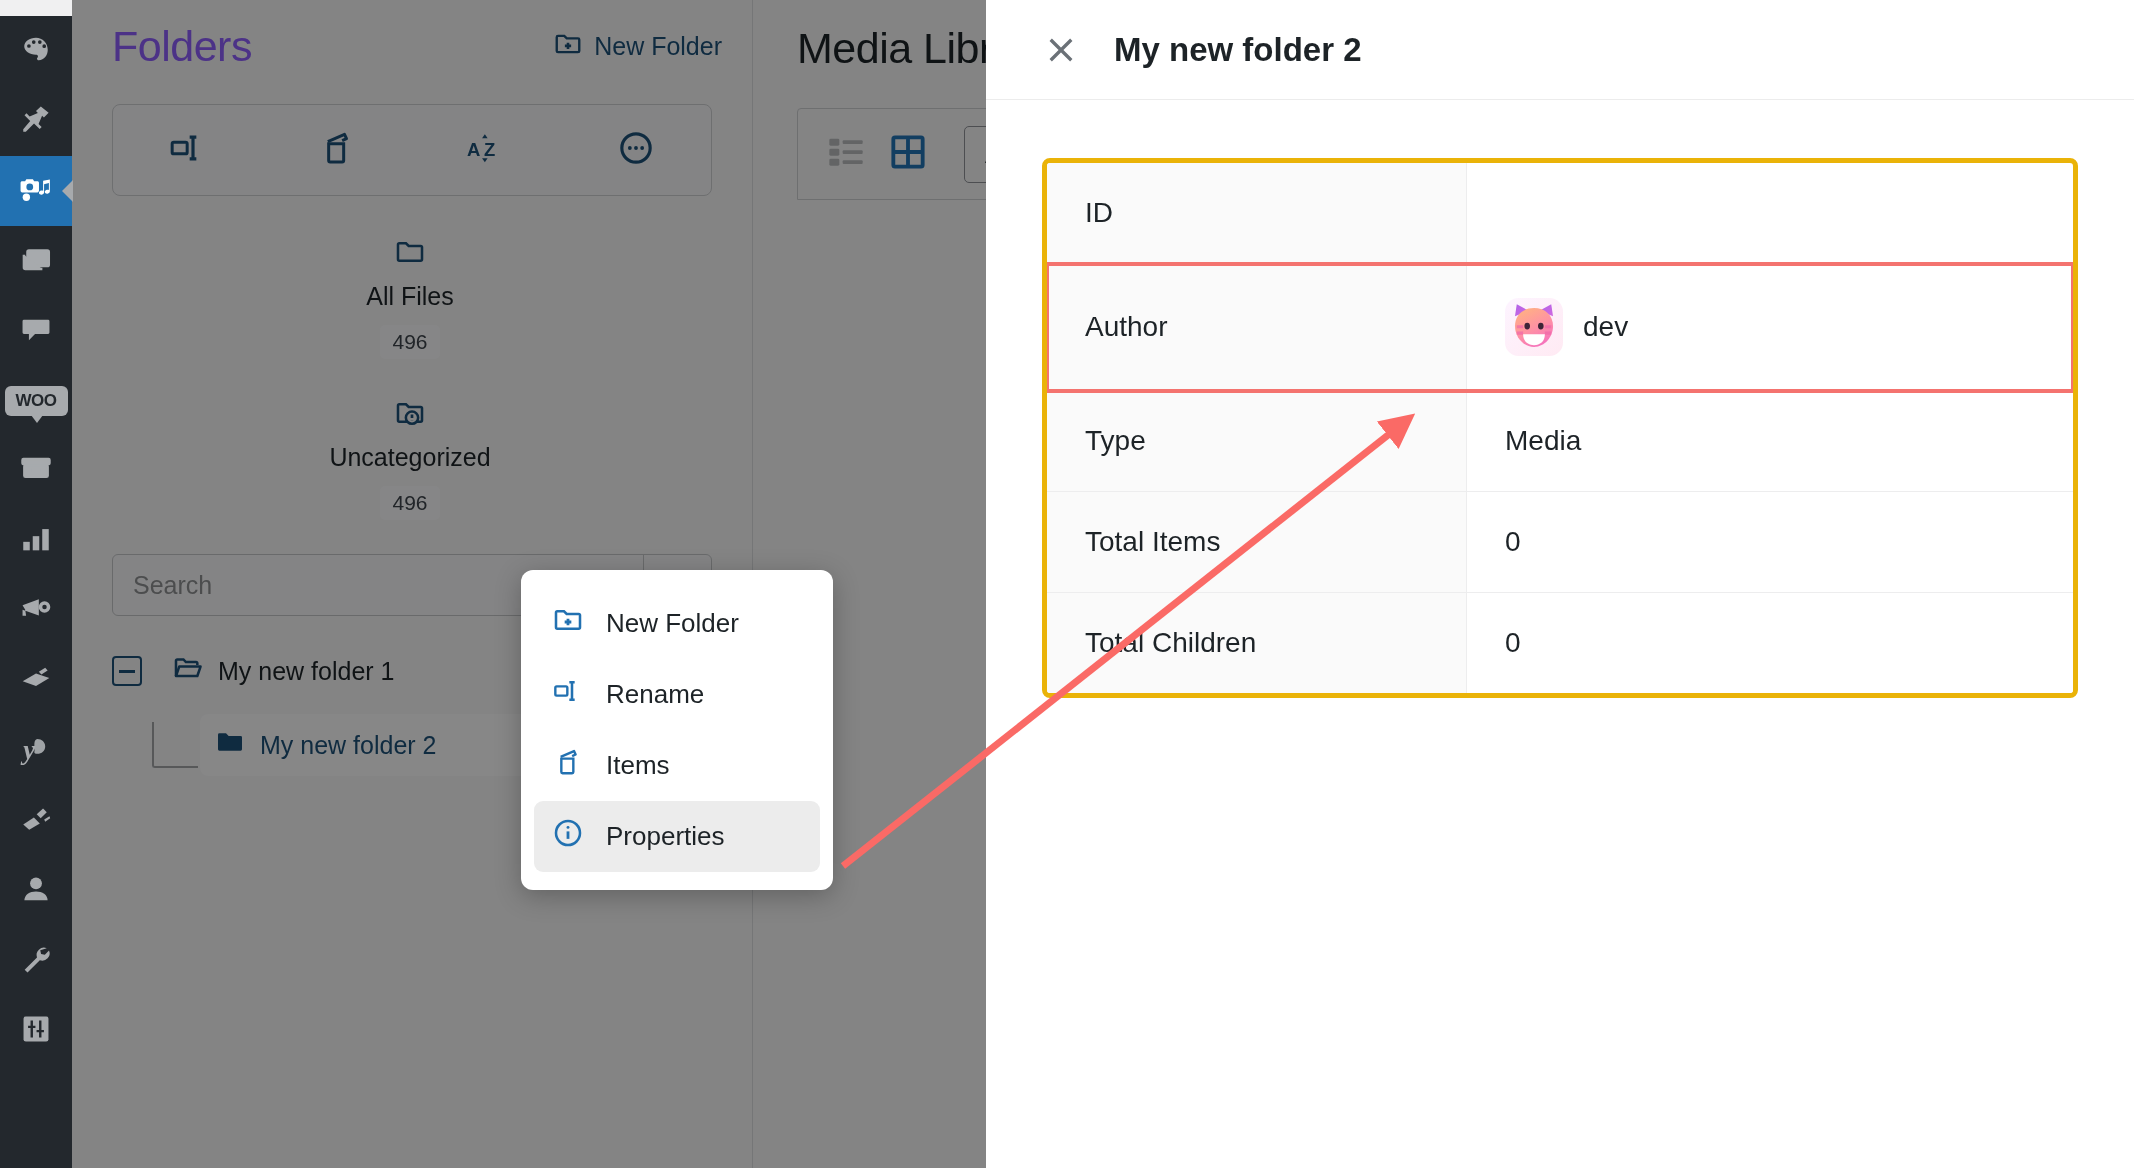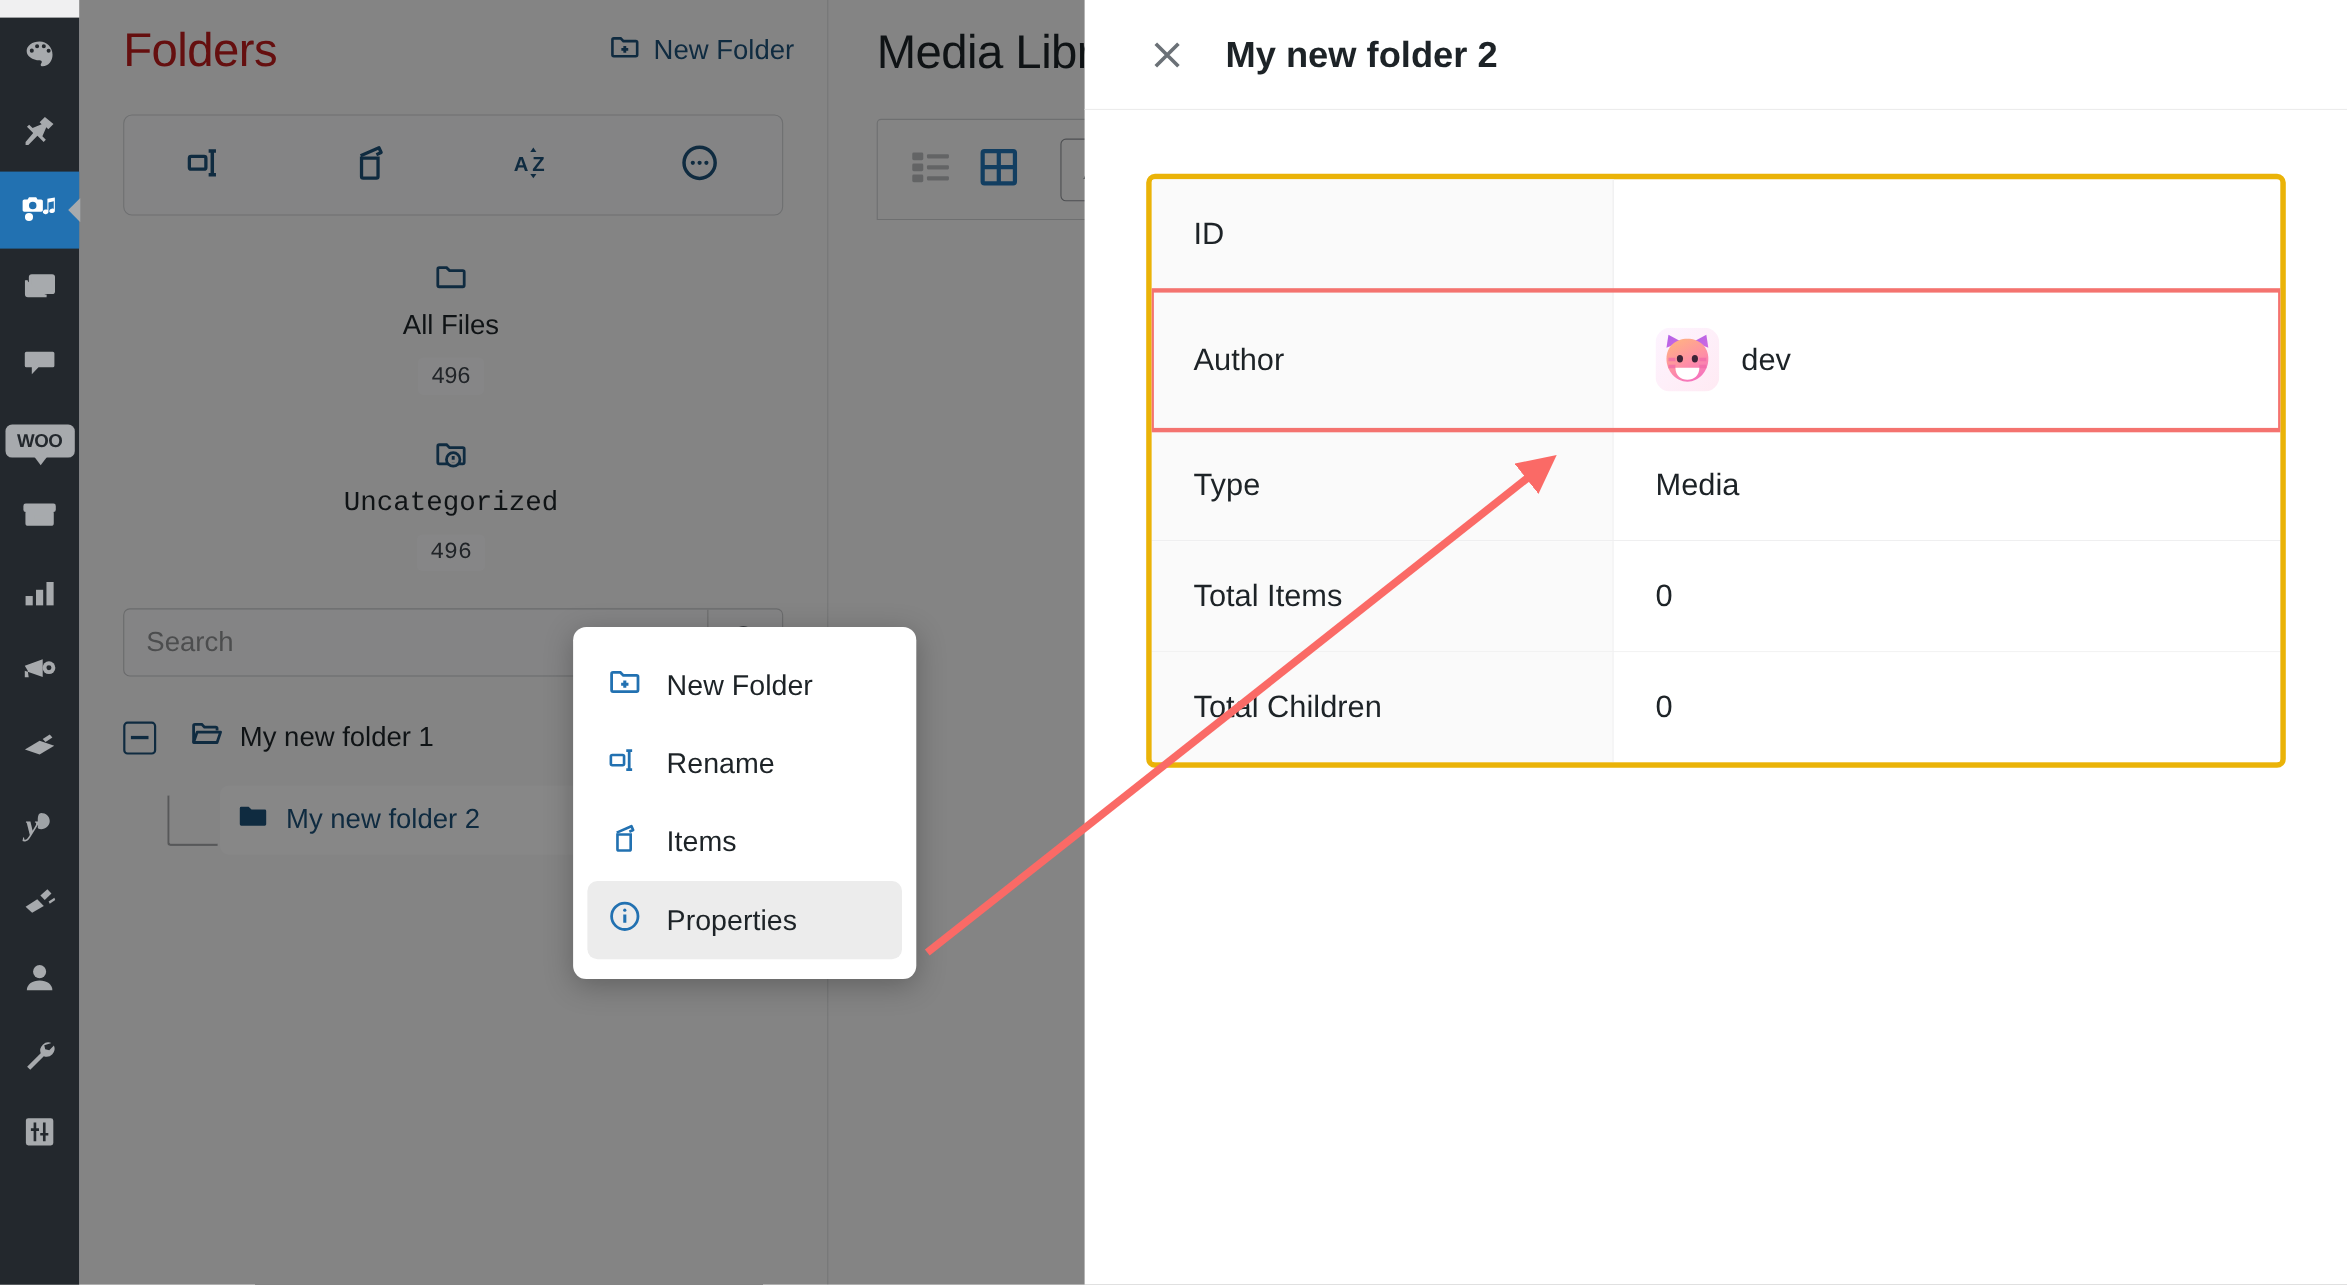--- a/index.html
+++ b/index.html
@@ -45,21 +45,21 @@
 
   
   .folders-pane {
     position: absolute; left: 72px; top: 0; width: 680px; height: 1168px;
     background: #f0f0f1; z-index: 10;
   }
   .folders-head {
     display: flex; align-items: center; justify-content: space-between;
     padding: 22px 30px 0 40px;
   }
-  .folders-title { font-size: 43px; font-weight: 400; color: #b91c1c; letter-spacing: -0.5px; }
+  .folders-title { font-size: 43px; font-weight: 400; color: #8b5cf6; letter-spacing: -0.5px; }
   .new-folder-btn {
     display: flex; align-items: center; gap: 11px;
     color: #1d4f76; font-size: 25px; cursor: pointer;
   }
   .new-folder-btn svg { width: 30px; height: 30px; }
 
   .folder-toolbar {
     margin: 33px 40px 0 40px; height: 92px;
     border: 1px solid #c8cacc; border-radius: 8px;
     display: flex; align-items: center; justify-content: space-around;
@@ -75,21 +75,21 @@
   }
   .tree-row .fi { width: 32px; height: 32px; flex: 0 0 32px; display:flex; align-items:center; }
   .tree-row .fi svg { width: 32px; height: 32px; }
   .tree-row .lbl { flex: 1; }
   .tree-row .cnt {
     background: rgba(255,255,255,0.35); color: #3c434a;
     border-radius: 5px; padding: 5px 12px; font-size: 21px; min-width: 52px;
     text-align: center;
   }
   #row-allfiles { margin-top: 28px; }
-  #row-uncat { margin-top: 14px; font-family: Liberation Mono, monospace; }
+  #row-uncat { margin-top: 14px; }
 
   .search-wrap {
     margin: 22px 40px 0 40px; height: 62px;
     border: 1px solid #c0c2c4; border-radius: 6px;
     display: flex; align-items: stretch; overflow: hidden;
     background: rgba(255,255,255,0.10);
   }
   .search-wrap input {
     flex: 1; border: 0; background: transparent; outline: none;
     font-size: 25px; padding: 0 20px; color: #6d28d9;

